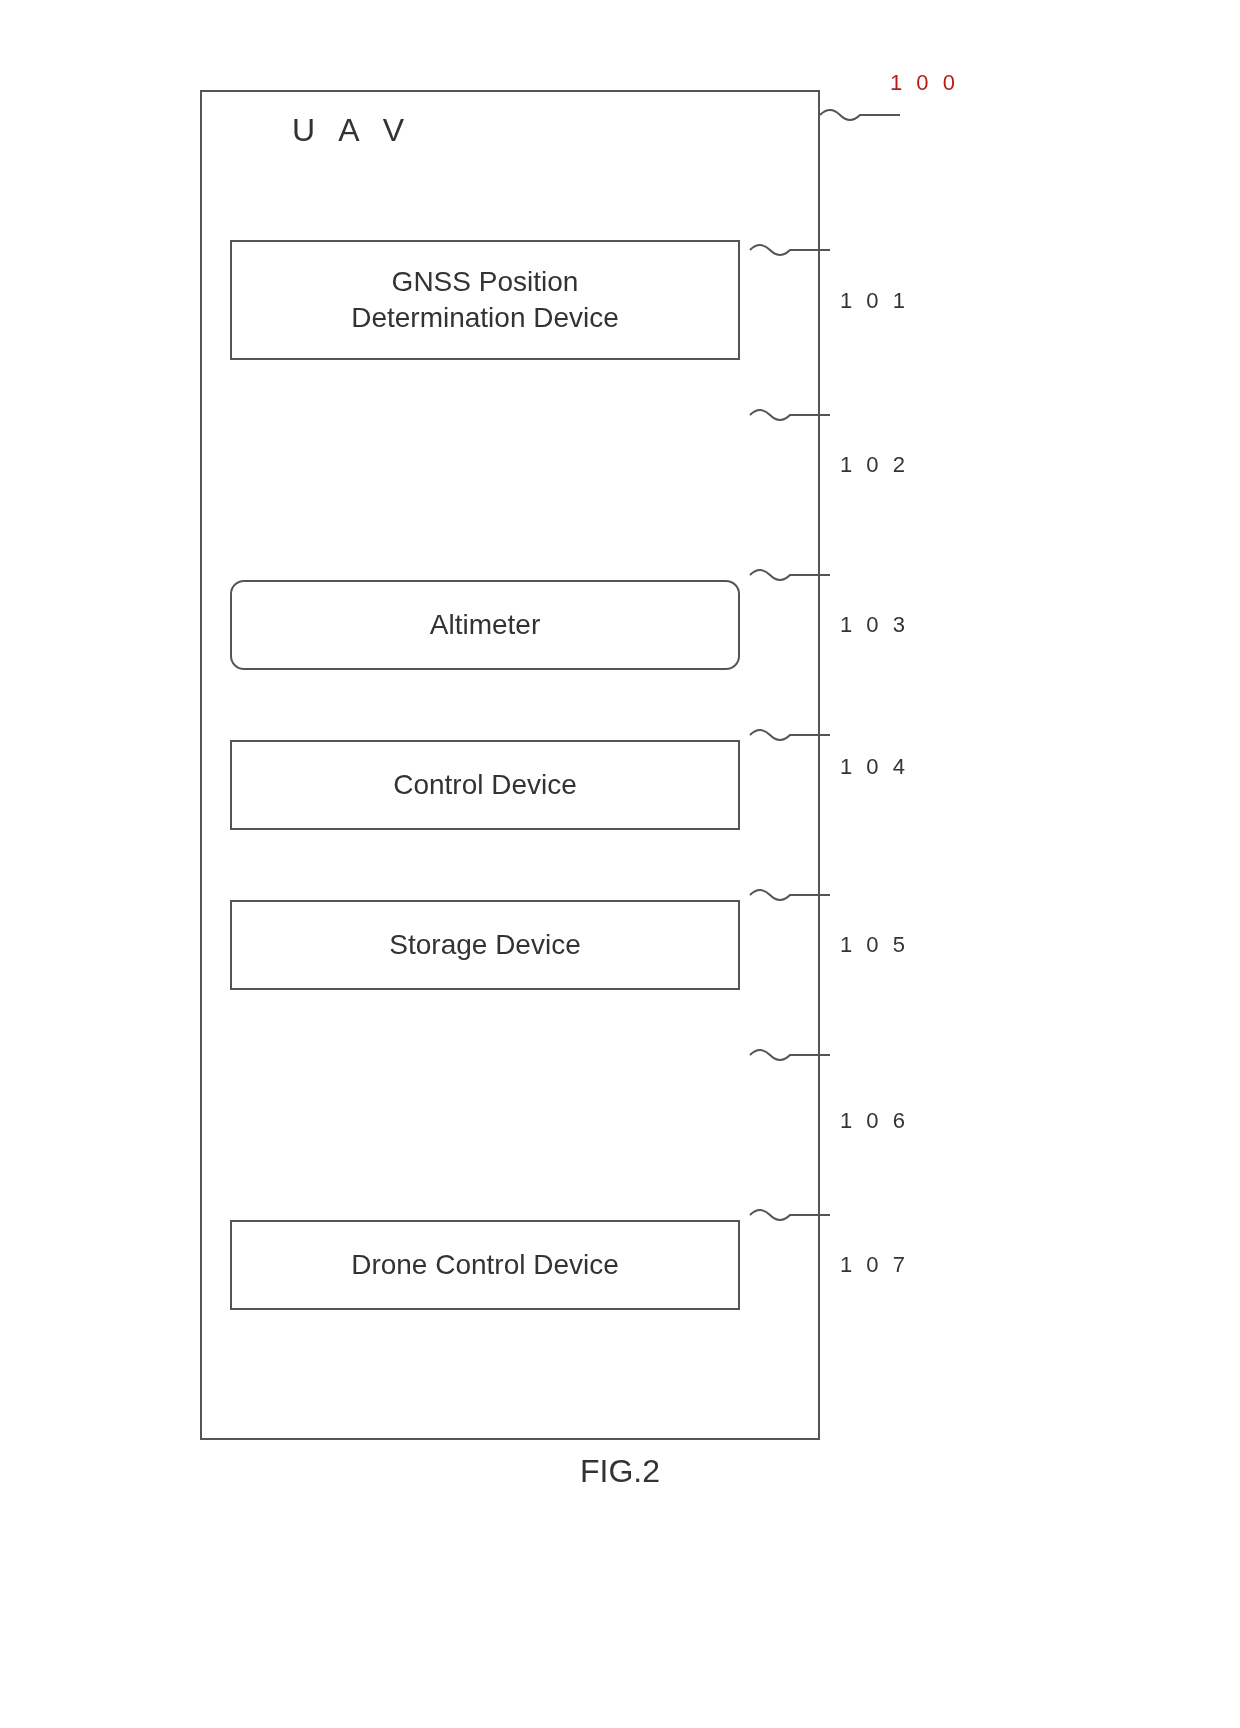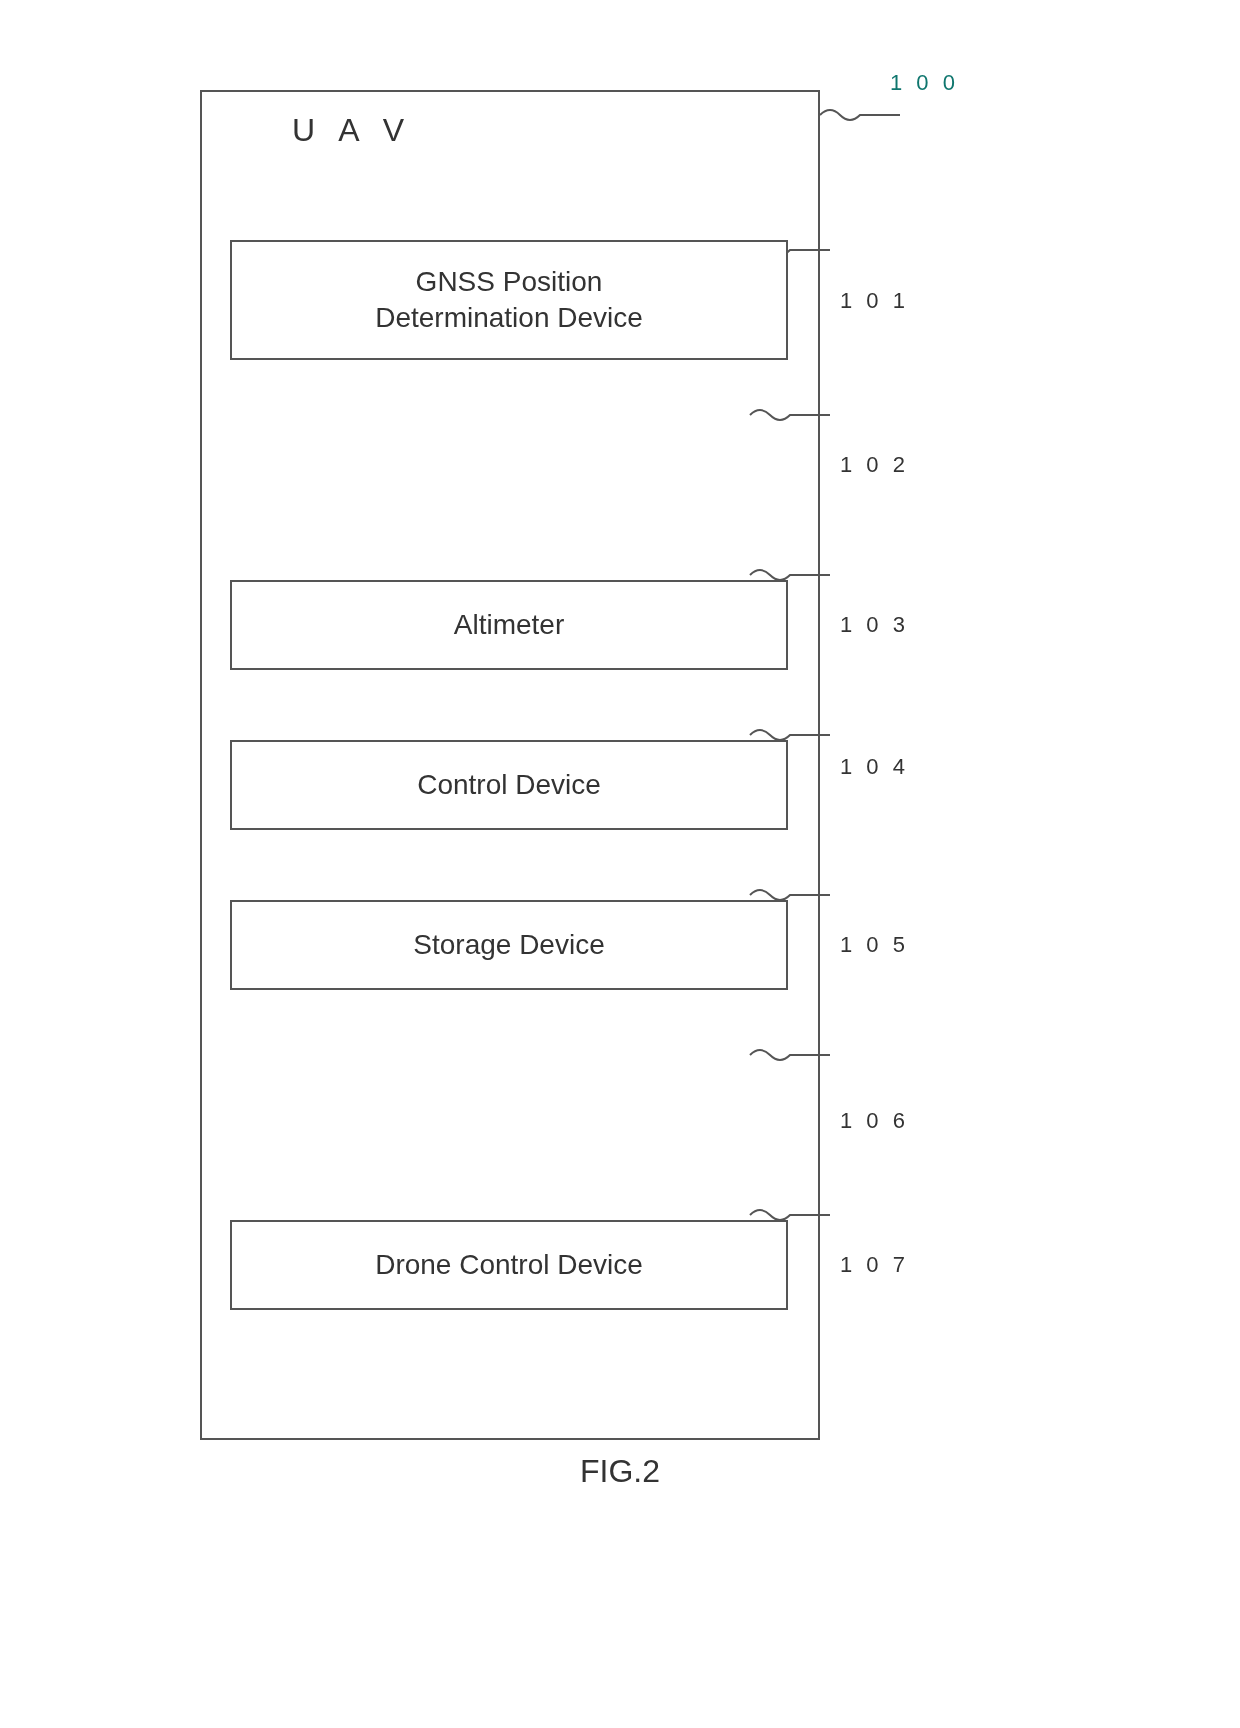--- a/index.html
+++ b/index.html
@@ -57,39 +57,39 @@
       color: #333;
       font-family: Arial, sans-serif;
     }
 
     
     .ref-100 {
       position: absolute;
       top: 30px;
       left: 720px;
       font-size: 22px;
-      color: #0f766e;
+      color: #b91c1c;
       letter-spacing: 4px;
     }
 
     
     .connector-svg {
       position: absolute;
       top: 0;
       left: 0;
       width: 900px;
       height: 1480px;
       pointer-events: none;
     }
 
     
     .device-box {
       position: absolute;
       left: 60px;
-      width: 558px;
+      width: 510px;
       border: 2px solid #555;
       background: #fff;
       display: flex;
       align-items: center;
       justify-content: center;
       text-align: center;
     }
 
     .device-label {
       font-size: 28px;
@@ -148,21 +148,21 @@
 
     <div class="ref-100">1 0 0</div>
 
     <div class="device-box" style="top:200px; height:120px;">
       <span class="device-label">GNSS Position<br>Determination Device</span>
     </div>
     <div class="ref-num" style="top:248px; left:670px;">1 0 1</div>
 
     <div class="ref-num" style="top:412px; left:670px;">1 0 2</div>
 
-    <div class="device-box" style="top:540px; height:90px;">
+    <div class="device-box" style="top:540px; height:90px;border-radius:14px;">
       <span class="device-label">Altimeter</span>
     </div>
     <div class="ref-num" style="top:572px; left:670px;">1 0 3</div>
 
     <div class="device-box" style="top:700px; height:90px;align-items:center;">
       <span class="device-label">Control Device</span>
     </div>
     <div class="ref-num" style="top:714px; left:670px;">1 0 4</div>
 
     <div class="device-box" style="top:860px; height:90px;">

